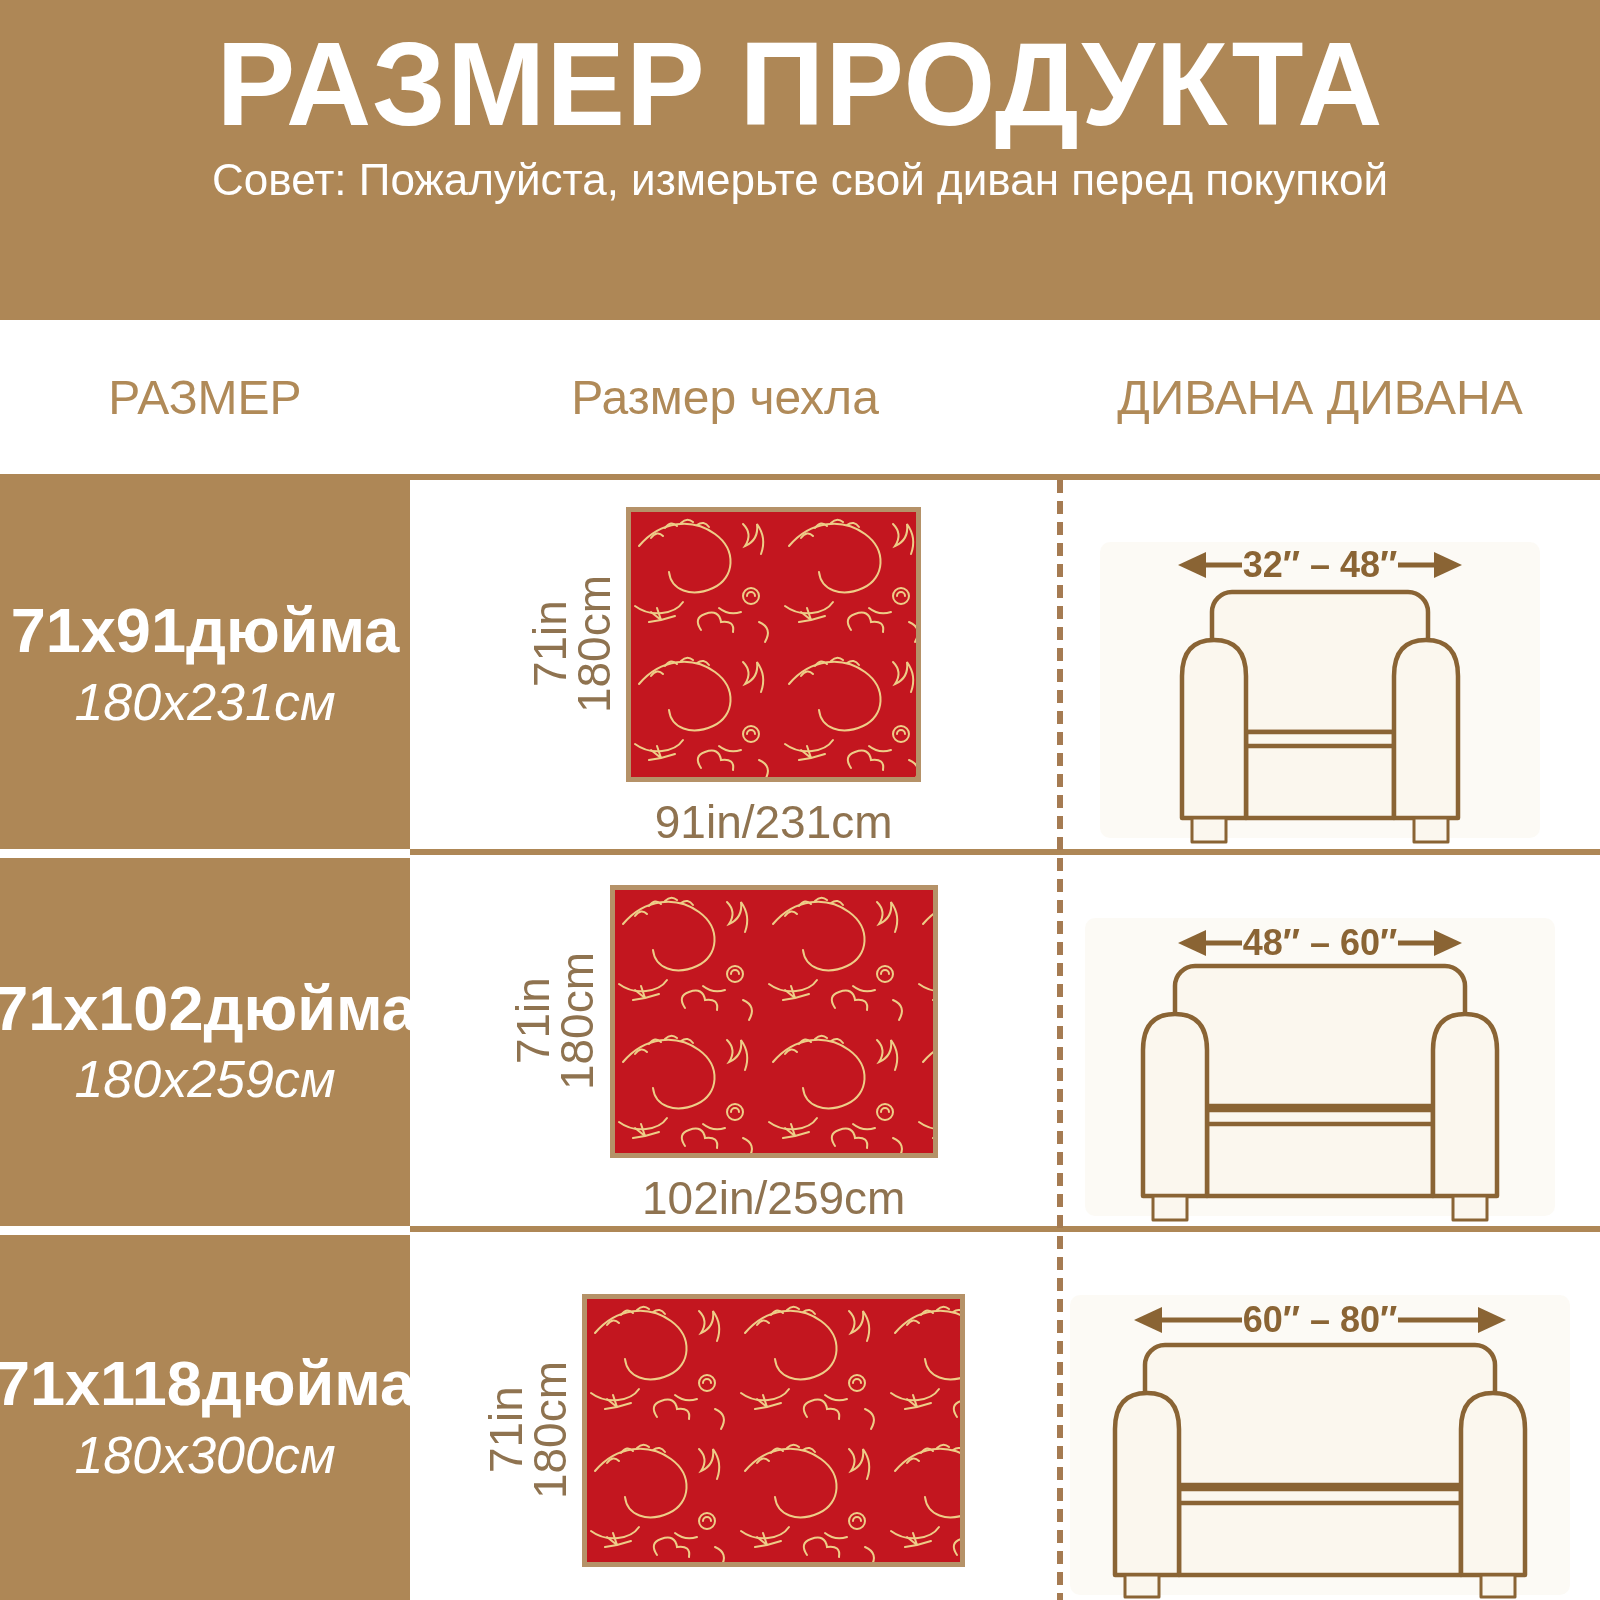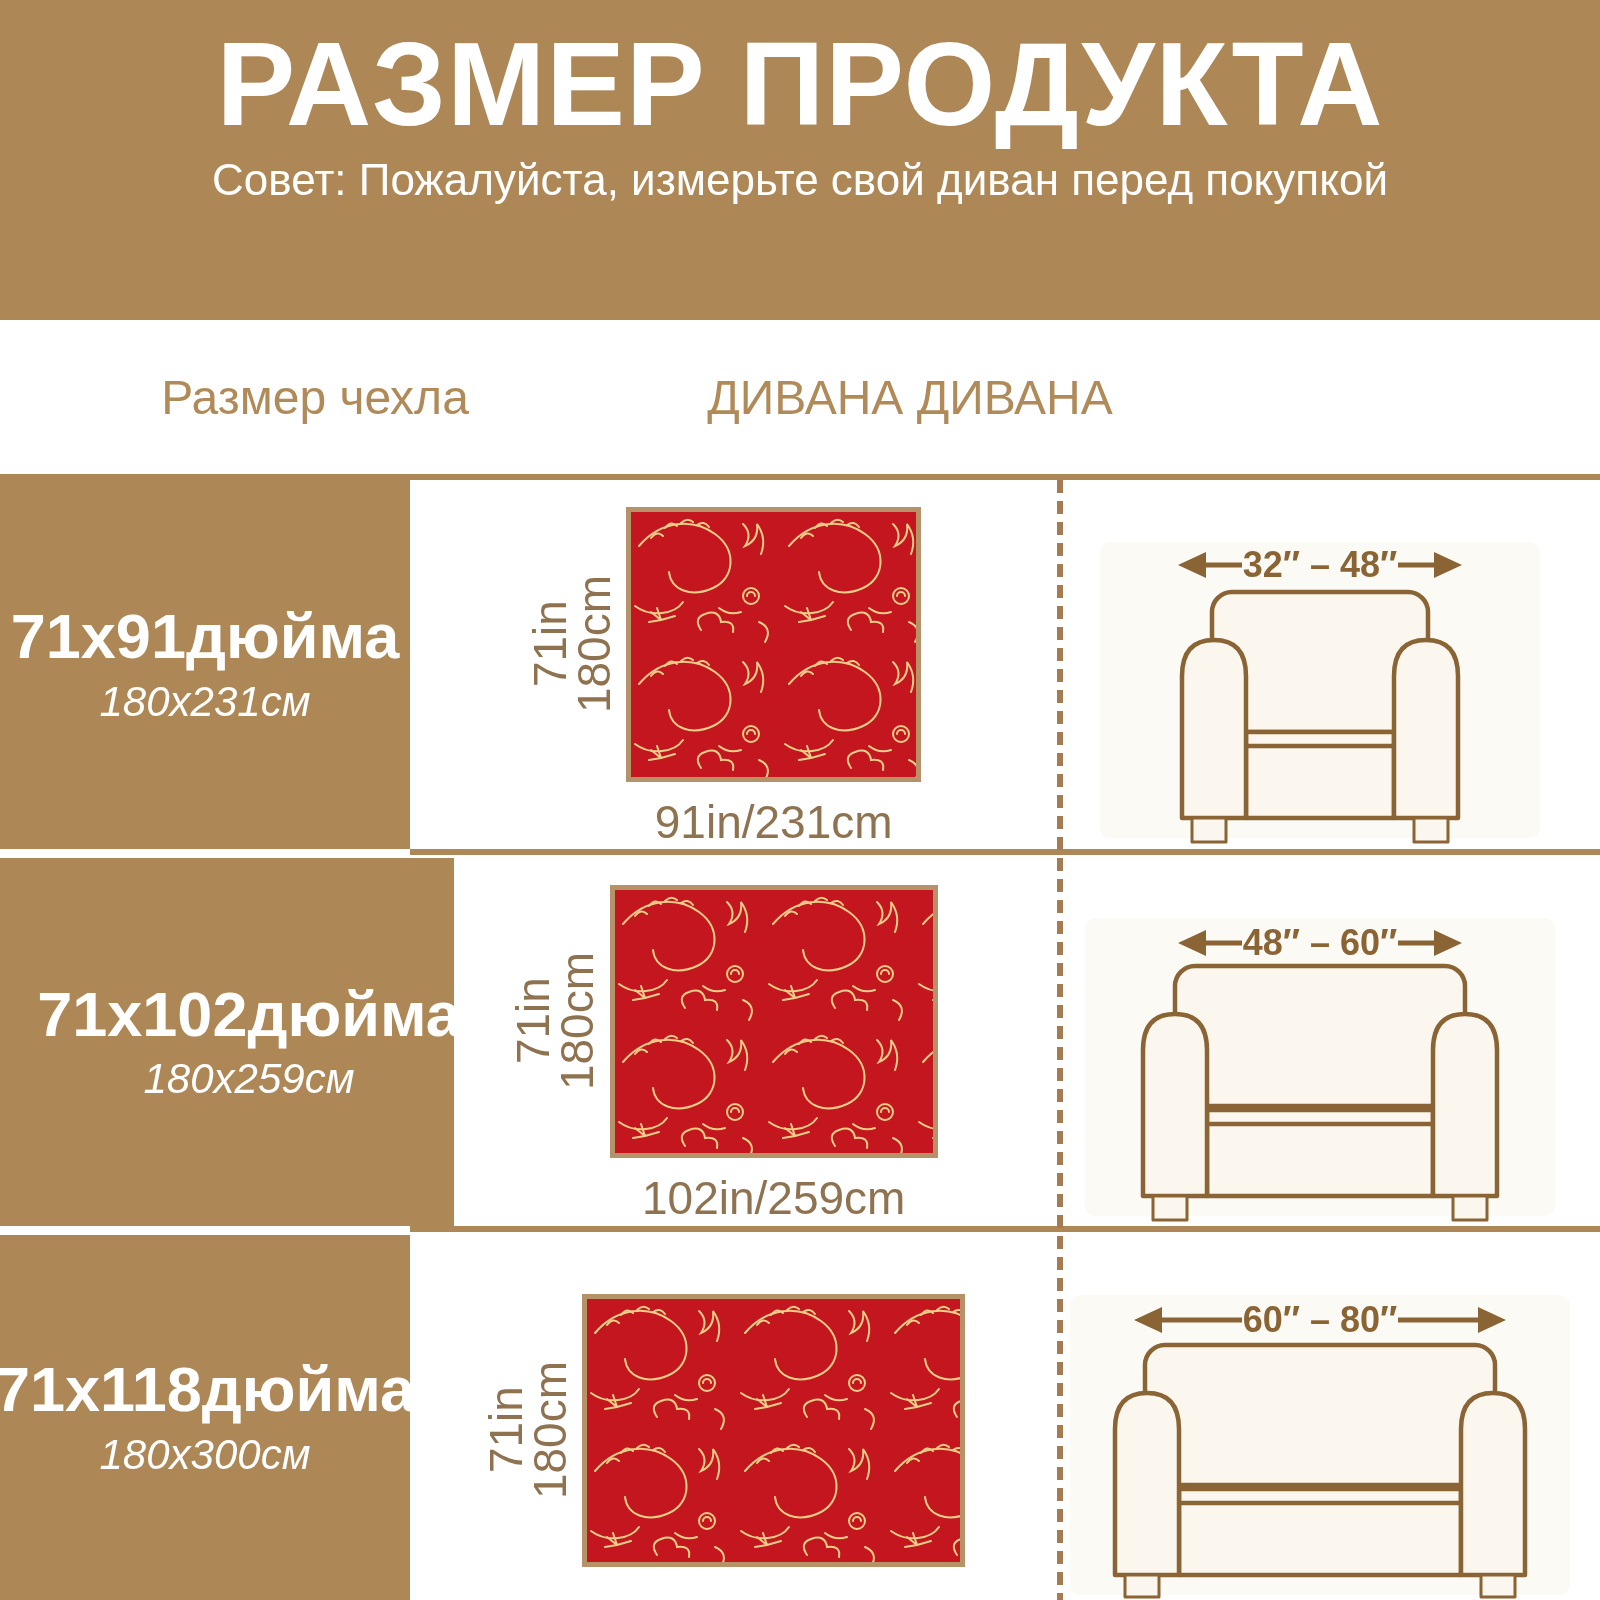--- a/index.html
+++ b/index.html
@@ -29,23 +29,23 @@
   .colheads .c3{width:560px;text-align:center;}
   
   .topline{position:absolute;left:0;top:474px;width:1600px;height:6px;background:var(--tan);}
   .sep{position:absolute;left:410px;width:1190px;height:6px;background:var(--tan);}
   #sep1{top:849px;} #sep2{top:1226px;}
   .vdash{position:absolute;left:1057px;top:480px;width:6px;height:1120px;
     background:repeating-linear-gradient(to bottom,var(--dash) 0 13px,transparent 13px 21px);}
   
   .size-cell{position:absolute;left:0;width:410px;background:var(--tan);color:#fff;
     display:flex;flex-direction:column;justify-content:center;align-items:center;text-align:center;}
-  #size1{top:480px;height:369px;} #size2{top:858px;height:368px;padding-left:44px;} #size3{top:1235px;height:365px;}
+  #size1{top:480px;height:369px;} #size2{top:858px;height:368px;} #size3{top:1235px;height:365px;}
   .size-in{font-size:63px;font-weight:bold;line-height:1.05;}
-  .size-cm{font-size:42px;font-style:italic;margin-top:8px;text-align:center;}
+  .size-cm{font-size:52px;font-style:italic;margin-top:8px;text-align:center;}
   
   .cover-cell{position:absolute;left:410px;width:630px;display:flex;justify-content:center;}
   #cover1{top:480px;height:369px;} #cover2{top:858px;height:368px;} #cover3{top:1235px;height:365px;}
   .cover-grid{display:grid;grid-template-columns:auto auto;align-items:center;padding-top:26px;}
   .v-label{writing-mode:vertical-rl;transform:rotate(180deg);font-size:46px;line-height:0.95;
     color:var(--dim);margin-right:10px;align-self:center;text-align:center;grid-column:1;grid-row:1;}
   .v-label span{display:block;}
   .swatch{grid-column:2;grid-row:1;border:5px solid var(--swborder);box-sizing:content-box;}
   .swatch svg{display:block;width:100%;height:100%;}
   .sw1{width:285px;height:265px;} .sw2{width:318px;height:263px;} .sw3{width:373px;height:263px;}
@@ -60,20 +60,21 @@
 <body>
 
 <div class="canvas">
 
   <div class="hdr">
     <div class="hdr-title">РАЗМЕР ПРОДУКТА</div>
     <div class="hdr-sub">Совет: Пожалуйста, измерьте свой диван перед покупкой</div>
   </div>
 
   <div class="colheads">
+    <div class="c1">РАЗМЕР</div>
     <div class="c2">Размер чехла</div>
     <div class="c3">ДИВАНА ДИВАНА</div>
   </div>
 
   <div class="topline"></div>
   <div class="sep" id="sep1"></div>
   <div class="sep" id="sep2"></div>
   <div class="vdash"></div>
 
   <div class="size-cell" id="size1">

